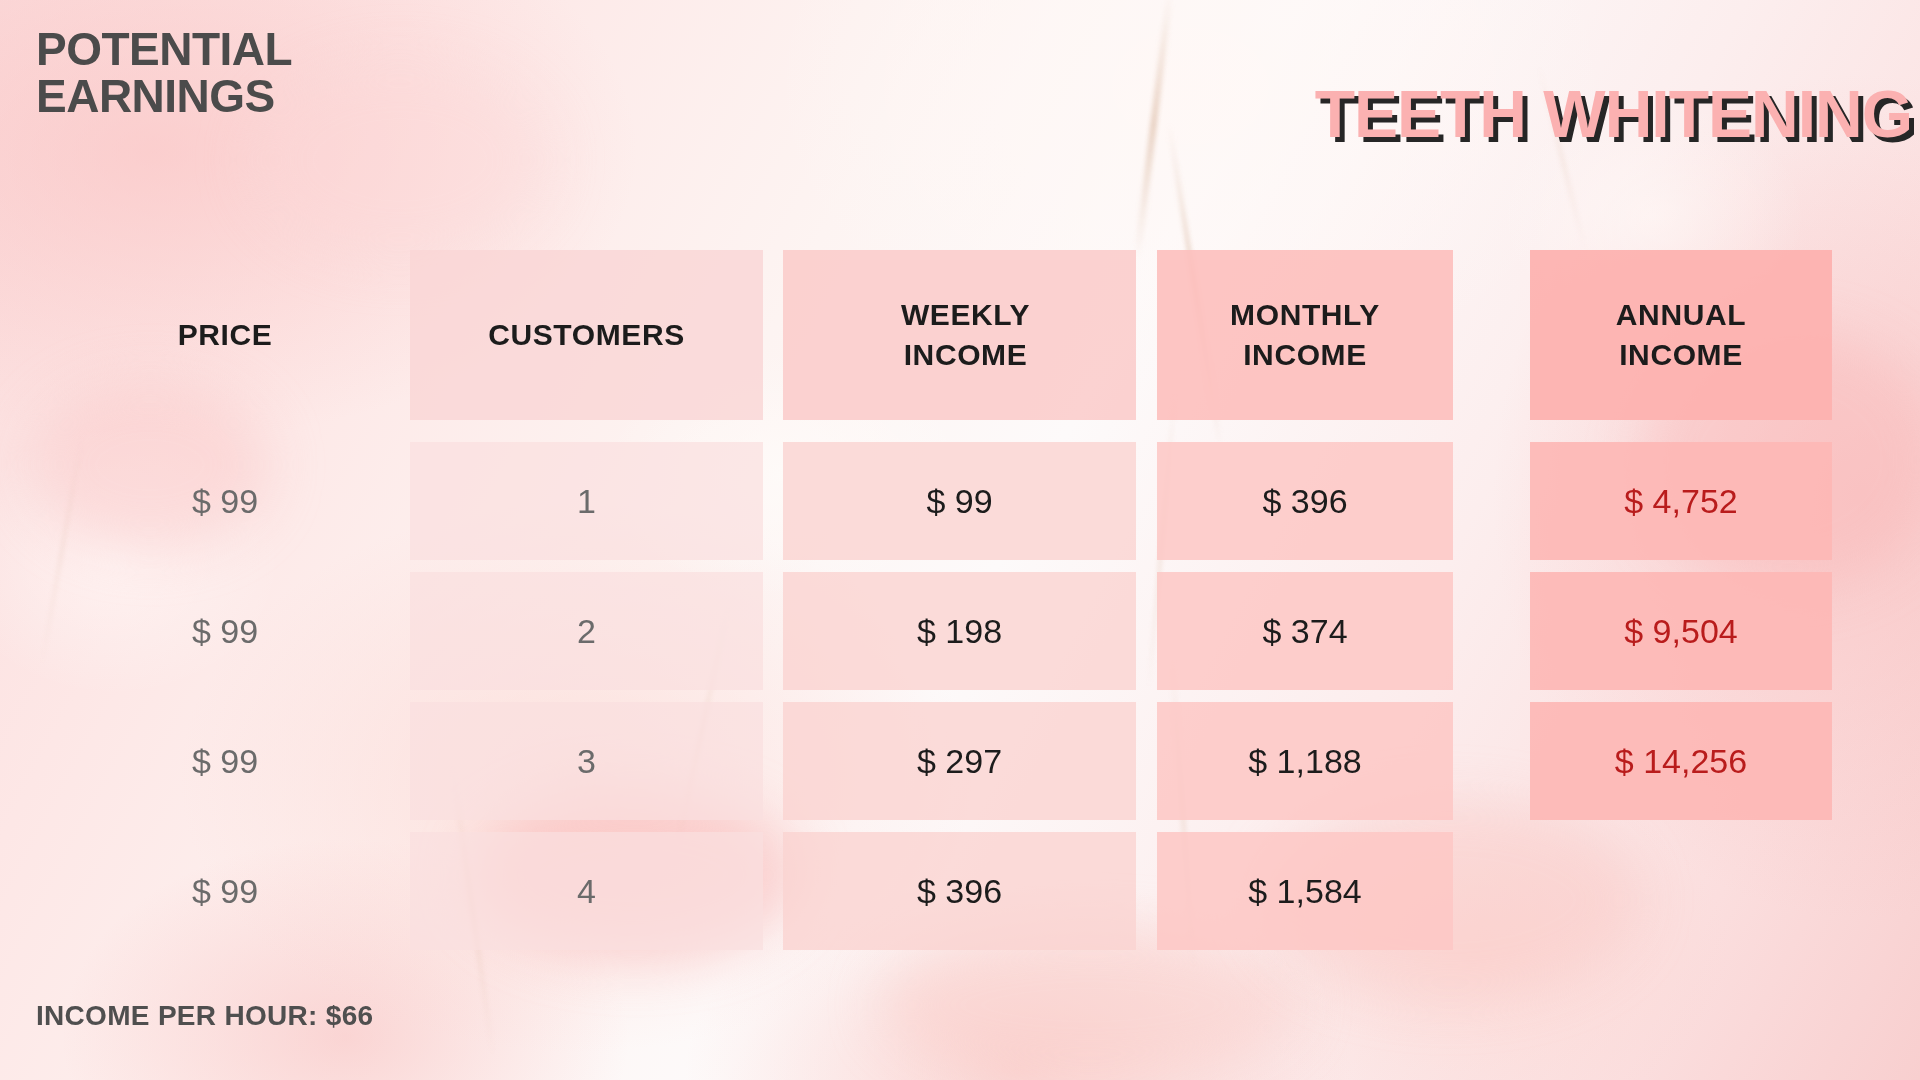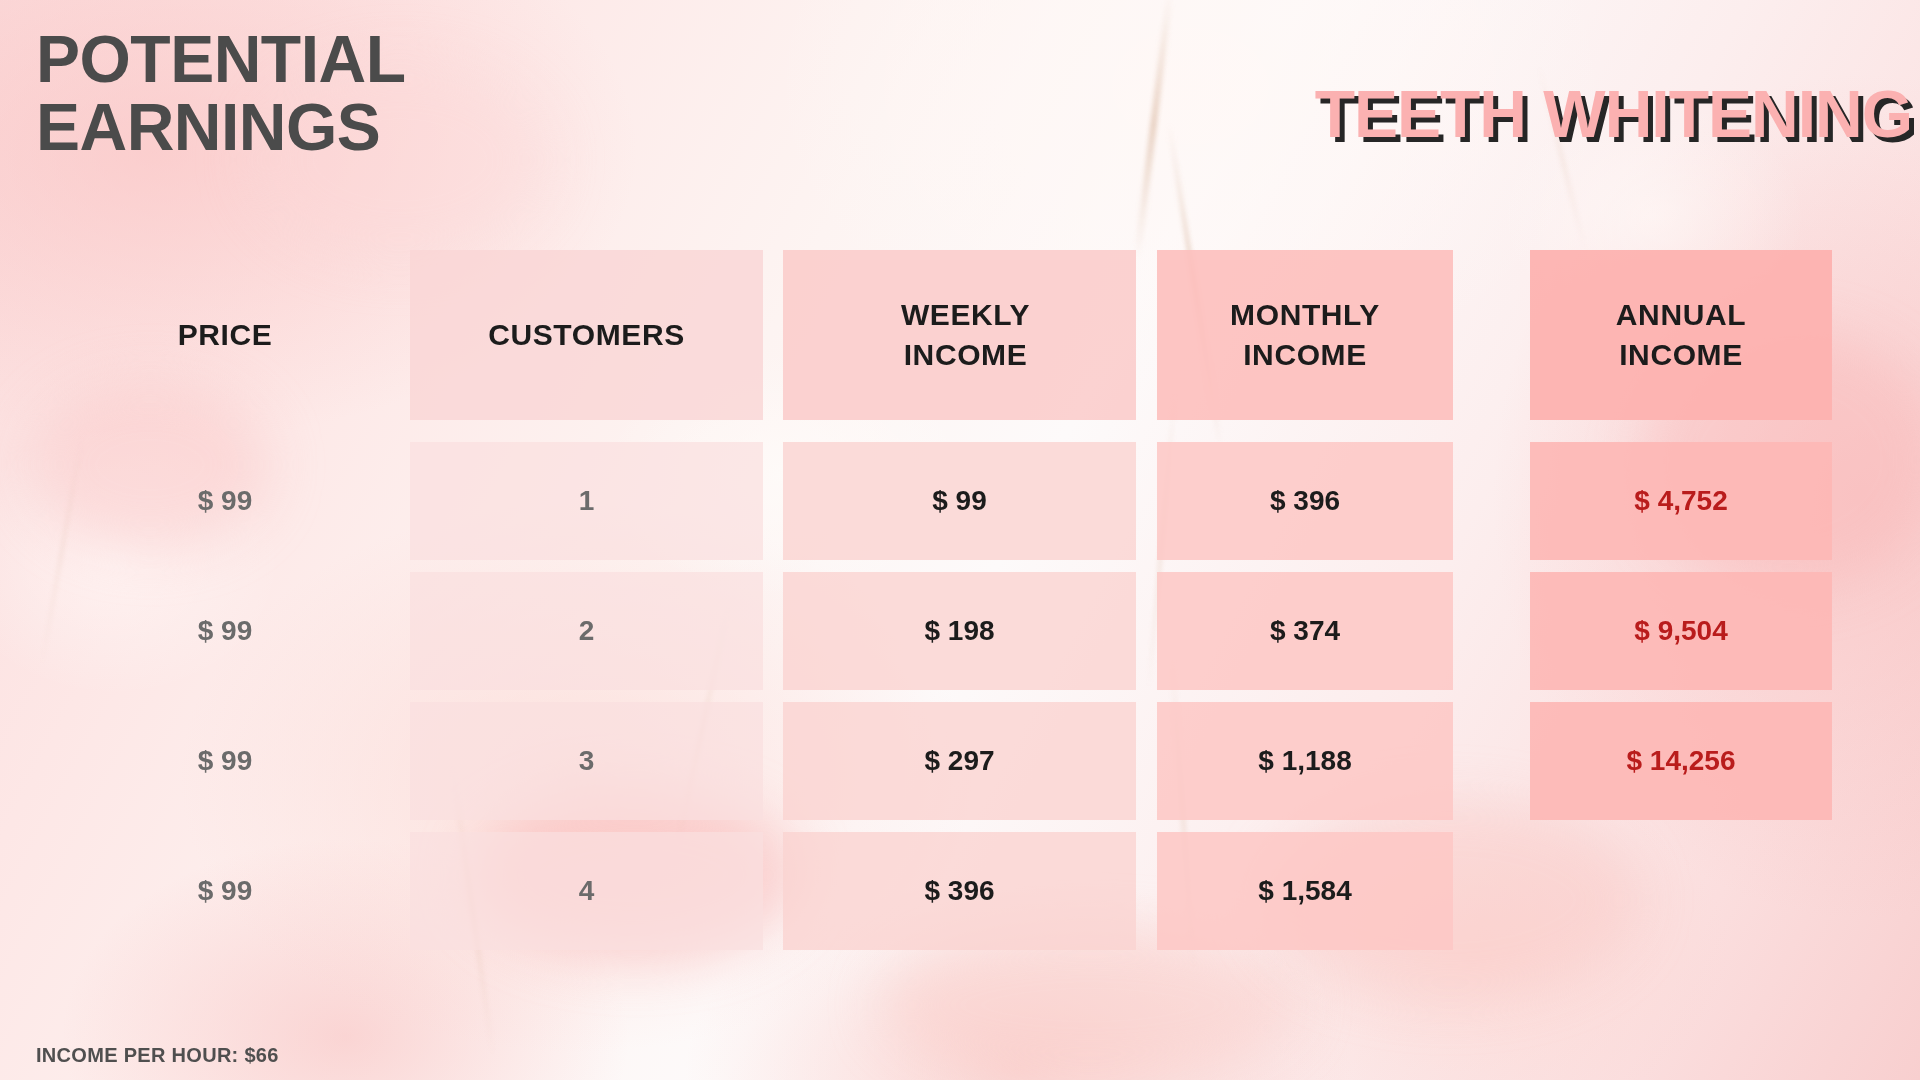--- a/index.html
+++ b/index.html
@@ -46,21 +46,21 @@
   .b3{left:1640px;top:330px;width:300px;height:260px;background:rgba(248,175,175,.34);}
   .b4{left:880px;top:930px;width:420px;height:150px;background:rgba(250,200,196,.40);}
   .b5{left:250px;top:60px;width:300px;height:200px;background:rgba(252,215,215,.35);}
   .b6{left:1260px;top:800px;width:380px;height:200px;background:rgba(249,188,184,.30);}
 
   
   #page{position:absolute;inset:0;}
 
   #title{
     position:absolute;left:36px;top:26px;width:620px;
-    font-size:66px;font-weight:bold;line-height:1.03;
+    font-size:46px;font-weight:bold;line-height:1.03;
     letter-spacing:-.5px;color:#4b4b4b;
   }
   #title .ln{display:block;}
 
   #brand{
     position:absolute;right:8px;top:76px;
     font-size:66px;font-weight:bold;letter-spacing:-1px;
     color:#fbb1b1;white-space:nowrap;
     text-shadow:5px 5px 0 #262626;
     margin-left:39px;
@@ -84,30 +84,30 @@
 
   
   .hrow .cell{font-size:30px;font-weight:bold;color:#1c1c1c;letter-spacing:.6px;line-height:1.32;}
   .hrow .c-price{background:transparent;}
   .hrow .c-customers{background:rgba(249,214,214,.82);}
   .hrow .c-weekly{background:rgba(250,203,201,.86);padding-left:12px;}
   .hrow .c-monthly{background:rgba(253,191,189,.90);}
   .hrow .c-annual{background:rgba(253,177,175,.94);}
 
   
-  .brow .cell{font-size:28px;font-weight:bold;}
+  .brow .cell{font-size:34px;font-weight:normal;}
   .brow .c-price{background:transparent;color:#6b6b6b;}
   .brow .c-customers{background:rgba(250,223,223,.72);color:#6b6b6b;}
   .brow .c-weekly{background:rgba(250,211,209,.80);color:#1c1c1c;}
   .brow .c-monthly{background:rgba(253,199,197,.86);color:#1c1c1c;}
   .brow .c-annual{background:rgba(253,183,181,.92);color:#b91c1c;}
 
   #footer{
     position:absolute;left:36px;top:1000px;
-    font-size:20px;font-weight:bold;color:#4f4f4f;letter-spacing:.3px;margin-top:44px;
+    font-size:28px;font-weight:bold;color:#4f4f4f;letter-spacing:.3px;
   }
 </style>
 </head>
 <body>
 
 <div id="canvas">
   <div class="wash w1"></div>
   <div class="wash w2"></div>
   <div class="wash w3"></div>
   <div class="blot b1"></div>

